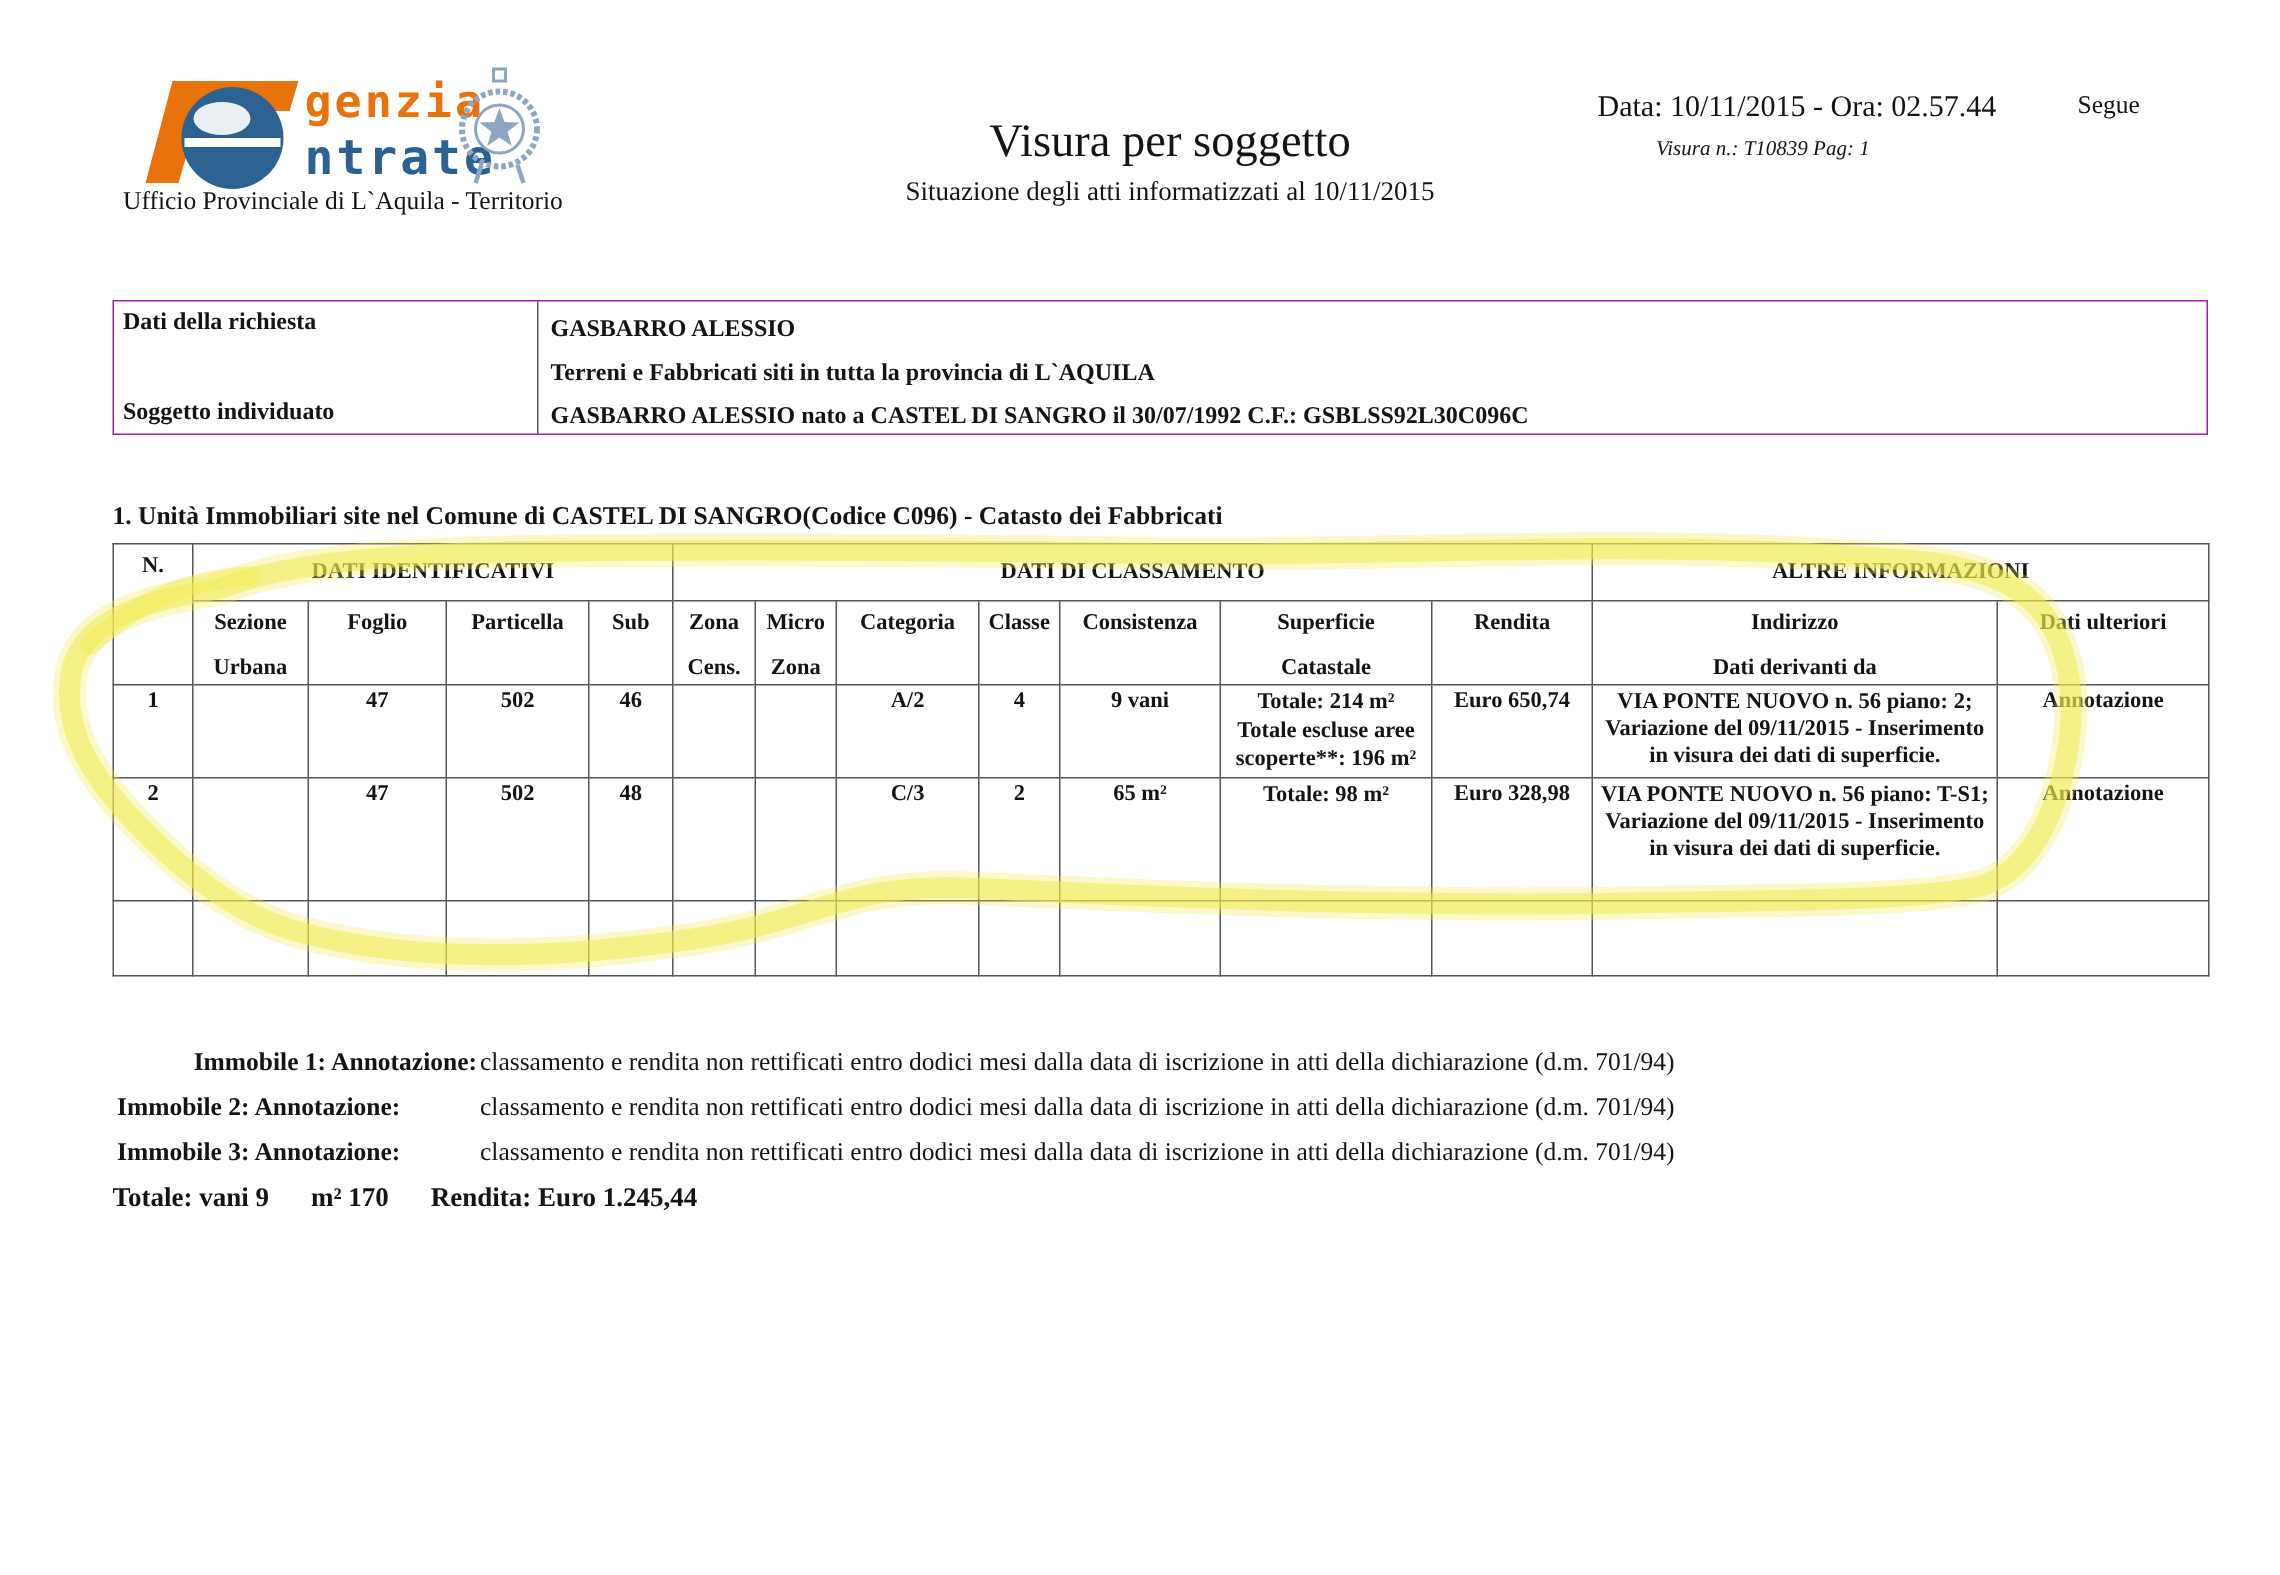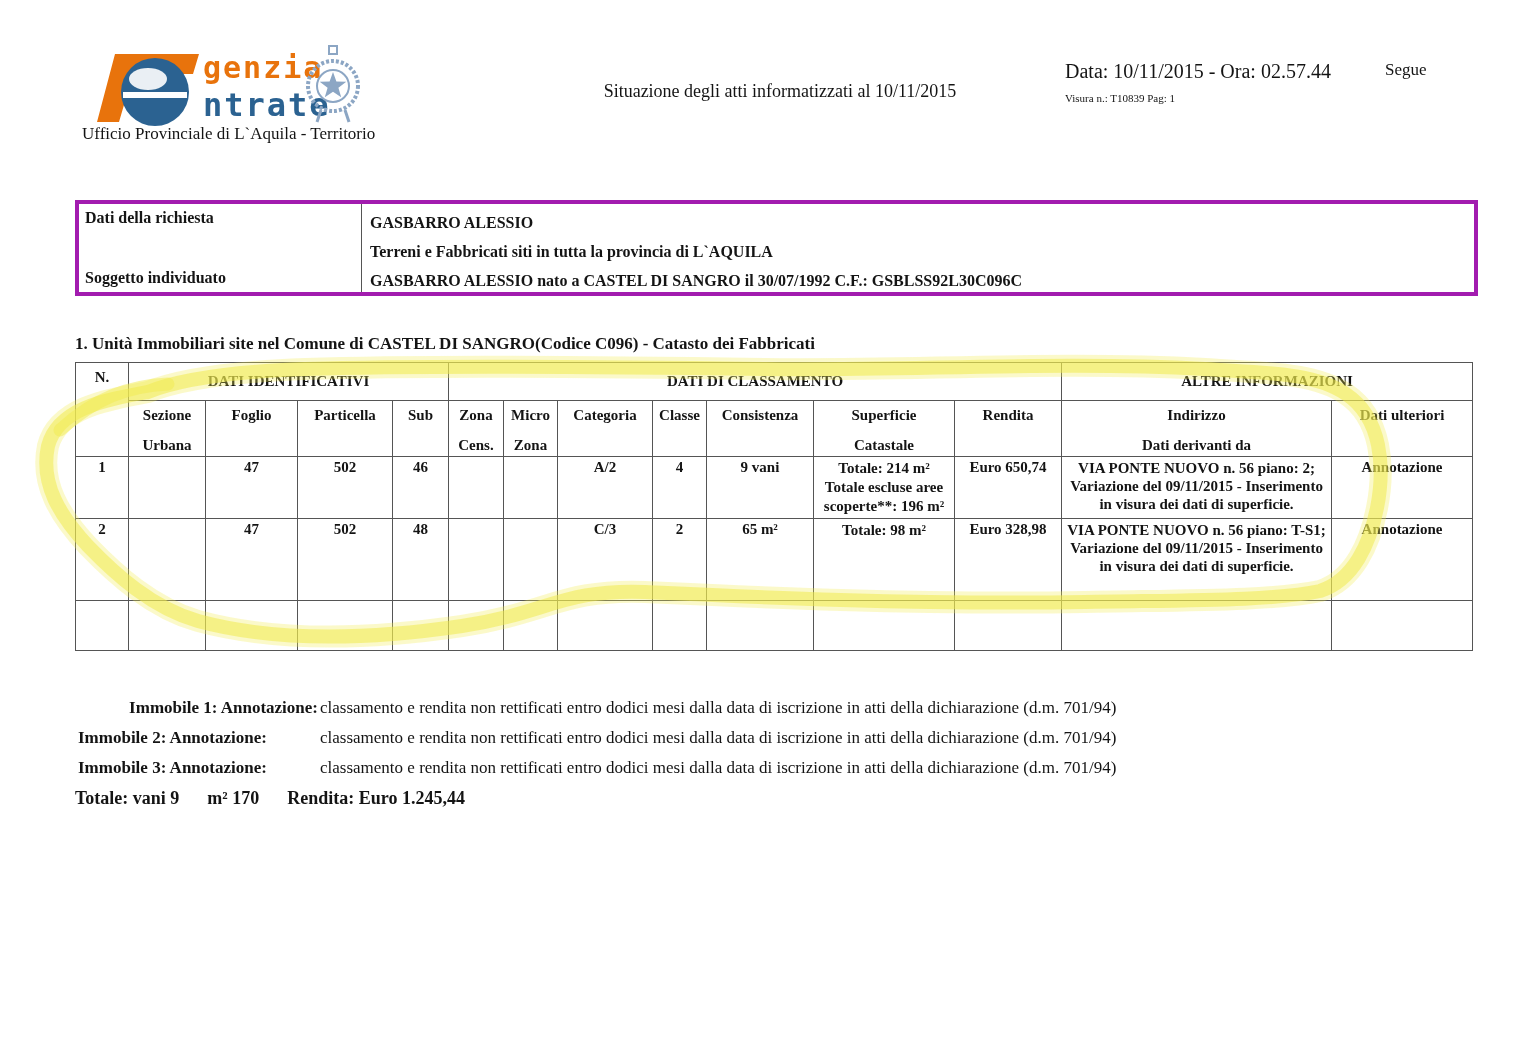--- a/index.html
+++ b/index.html
@@ -7,24 +7,24 @@
         font-family:"Liberation Serif",serif;color:#141414;overflow:hidden;}
   .abs{position:absolute;}
 
   
   .office{left:82px;top:122px;font-size:17px;line-height:23px;}
   .titleblock{left:430px;top:76px;width:700px;text-align:center;}
   .doc-title{font-size:31px;}
   .doc-subtitle{font-size:18px;margin-top:5px;}
   .hdr-right1{left:1065px;top:60px;font-size:20px;}
   .hdr-segue{left:1385px;top:60px;font-size:17px;}
-  .hdr-right2{left:1065px;top:92px;font-size:11px;}
-
-  
-  .reqtable{left:75px;top:200px;width:1395px;height:88px;border:4px solid #a21caf;display:flex;}
+  .hdr-right2{left:1104px;top:92px;font-size:14px;font-style:italic;}
+
+  
+  .reqtable{left:75px;top:200px;width:1395px;height:88px;border:1px solid #a21caf;display:flex;}
   .req-left{width:283px;border-right:1px solid #555;display:flex;flex-direction:column;
             justify-content:space-between;padding:5px 6px;box-sizing:border-box;
             font-weight:bold;font-size:16px;}
   .req-right{flex:1;padding:4px 0 0 8px;font-weight:bold;font-size:16px;line-height:29px;}
 
   .sec-title{left:75px;top:334px;font-size:17px;font-weight:bold;}
 
   
   .mtwrap{left:75px;top:362px;}
   table.mt{border-collapse:collapse;table-layout:fixed;width:1397px;}
@@ -68,20 +68,21 @@
       <path d="M 236 66 L 232 78 M 260 66 L 264 78" stroke-width="3"></path>
       <polygon points="248,28 251.4,37.4 261.3,37.7 253.4,43.8 256.2,53.3 248,47.7 239.8,53.3 242.6,43.8 234.7,37.7 244.6,37.4" fill="#8CA6C4" stroke="none"></polygon>
     </g>
   </svg>
 
   <div class="abs office">
     <div>Ufficio Provinciale di L`Aquila - Territorio</div>
   </div>
 
   <div class="abs titleblock">
+    <div class="doc-title">Visura per soggetto</div>
     <div class="doc-subtitle">Situazione degli atti informatizzati al 10/11/2015</div>
   </div>
 
   <div class="abs hdr-right1">Data: 10/11/2015 - Ora: 02.57.44</div>
   <div class="abs hdr-segue">Segue</div>
   <div class="abs hdr-right2">Visura n.: T10839 Pag: 1</div>
 
   <div class="abs reqtable">
     <div class="req-left">
       <div>Dati della richiesta</div>

